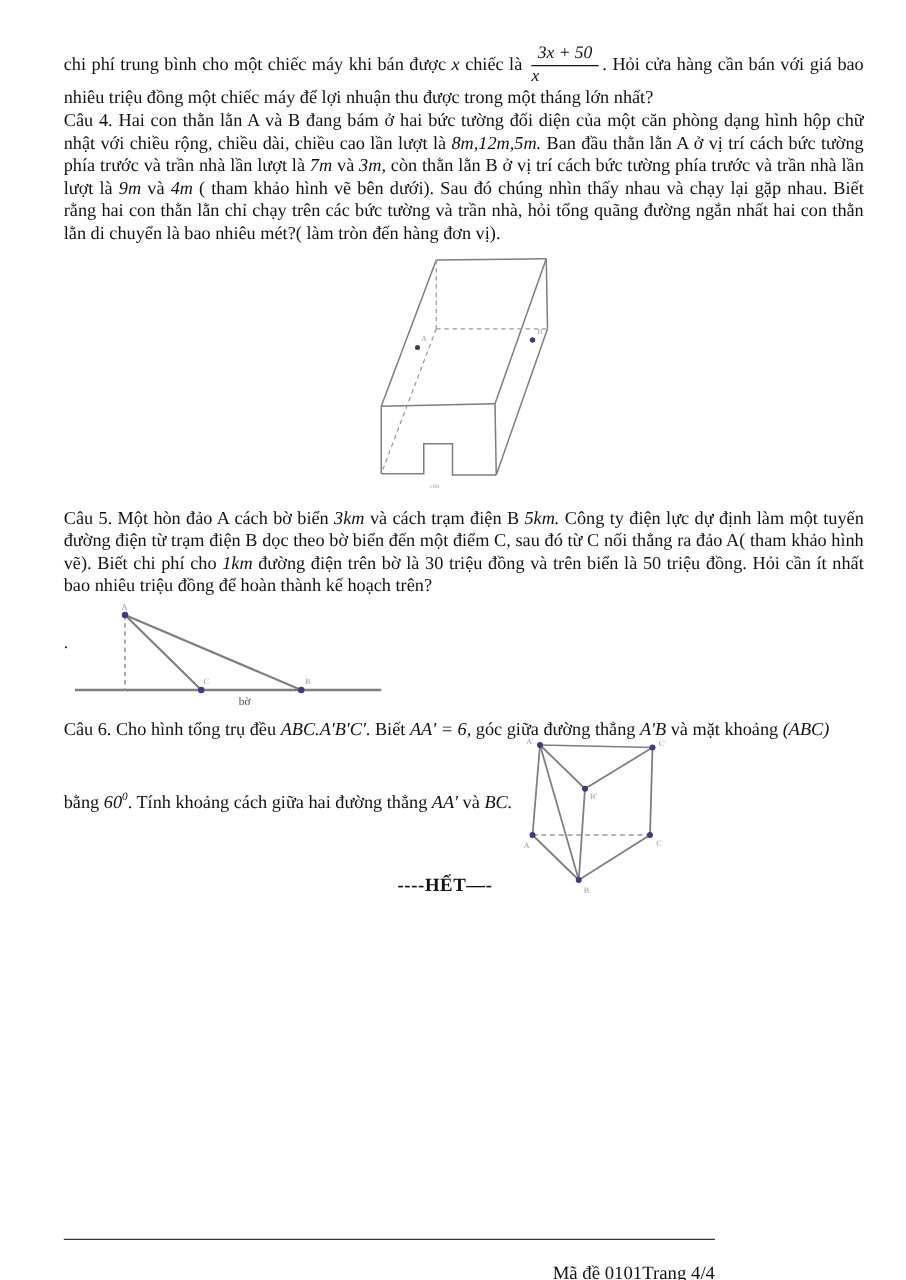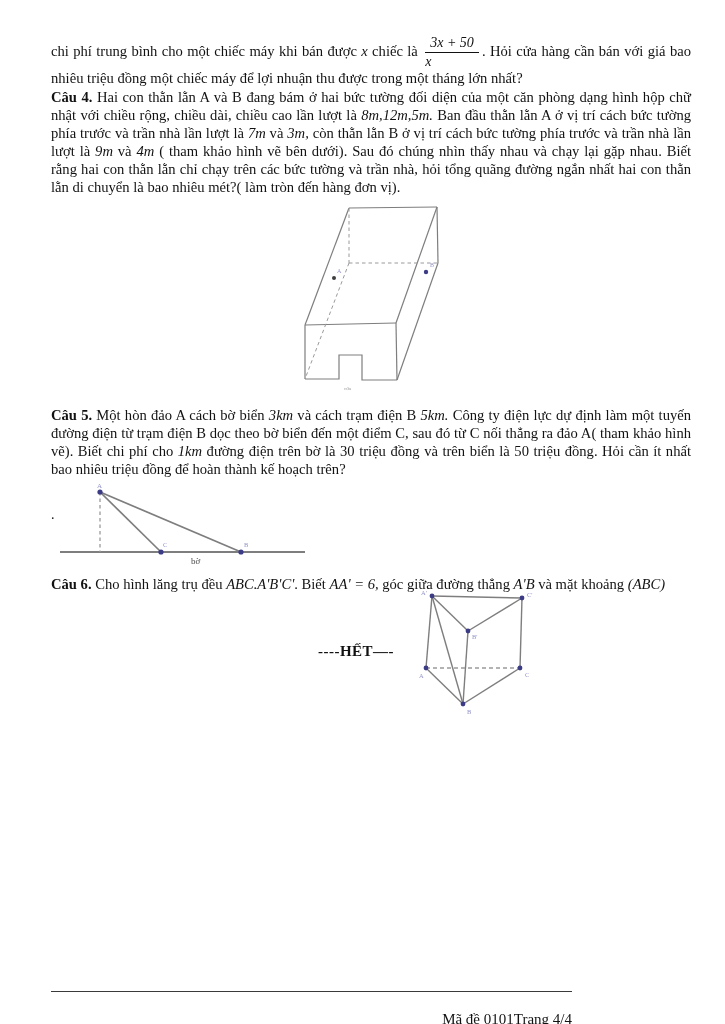--- a/index.html
+++ b/index.html
@@ -2,21 +2,21 @@
 <html><head>
 <meta charset="utf-8">
 <style>
   html,body{margin:0;padding:0;background:#ffffff;}
   body{width:725px;height:1024px;overflow:hidden;
        font-family:"Liberation Serif","DejaVu Serif",serif;color:#121212;}
   .page{position:relative;width:606px;height:1024px;background:#fff;}
   .content{position:absolute;left:51px;top:36px;width:640px;}
   p.para{margin:0;font-size:14.6px;line-height:18px;text-align:justify;}
   p.para + p.para{margin-top:1px;}
-  .qlabel{font-weight:bold;}
+  .qlabel{font-weight:normal;}
   .it{font-style:italic;}
   .sup{vertical-align:super;font-size:9px;line-height:0;}
   .frac{display:inline-block;vertical-align:middle;text-align:left;
         font-style:italic;line-height:1;margin:0 3px;}
   .frac .num{display:block;padding:0 5px 2px;border-bottom:1px solid #121212;font-size:14px;}
   .frac .den{display:block;padding-top:2px;font-size:14px;}
   .fig{margin:0;}
   .fig-box{width:160px;margin:4px auto 10px auto;}
   .fig-shore{position:relative;width:262px;margin:3px 0 4px 2px;}
   .stray-dot{position:absolute;left:-2px;top:26px;font-size:14px;color:#121212;}
@@ -91,22 +91,23 @@
         <circle cx="188" cy="71" r="2.6" fill="#3c3c86"></circle>
 
         <text class="vlabel" x="44" y="7" font-size="7" fill="#9494c8">A</text>
         <text class="vlabel" x="110" y="66" font-size="6.5" fill="#9494c8">C</text>
         <text class="vlabel" x="191" y="66" font-size="6.5" fill="#9494c8">B</text>
         <text class="vlabel" x="138" y="83" font-size="9" fill="#4a4a4a">bờ</text>
       </svg>
     </div>
 
     <div class="q6">
-      <p class="para"><b class="qlabel">Câu 6.</b><span><span> Cho hình lăng trụ đều </span><span class="it">ABC.A'B'C'</span><span>. Biết </span><span class="it">AA' = 6,</span><span> góc giữa đường thẳng </span><span class="it">A'B</span><span> và mặt khoảng </span><span class="it">(ABC)</span></span></p>
+      <p class="para"><b class="qlabel">Câu 6.</b><span><span> Cho hình tổng trụ đều </span><span class="it">ABC.A'B'C'</span><span>. Biết </span><span class="it">AA' = 6,</span><span> góc giữa đường thẳng </span><span class="it">A'B</span><span> và mặt khoảng </span><span class="it">(ABC)</span></span></p>
 
+      <p class="para q6-line2"><span>bằng </span><span class="it">60</span><span class="it sup">0</span><span>. Tính khoảng cách giữa hai đường thẳng </span><span class="it">AA'</span><span> và </span><span class="it">BC.</span></p>
 
       <div class="prism-wrap">
         <svg width="120" height="130" viewBox="0 0 120 130">
           <g stroke="#7e7e7e" stroke-width="1.4" fill="none">
             <line x1="14" y1="7" x2="104" y2="9"></line>
             <line x1="14" y1="7" x2="50" y2="42"></line>
             <line x1="50" y1="42" x2="104" y2="9"></line>
             <line x1="14" y1="7" x2="8" y2="79"></line>
             <line x1="50" y1="42" x2="45" y2="115"></line>
             <line x1="104" y1="9" x2="102" y2="79"></line>

